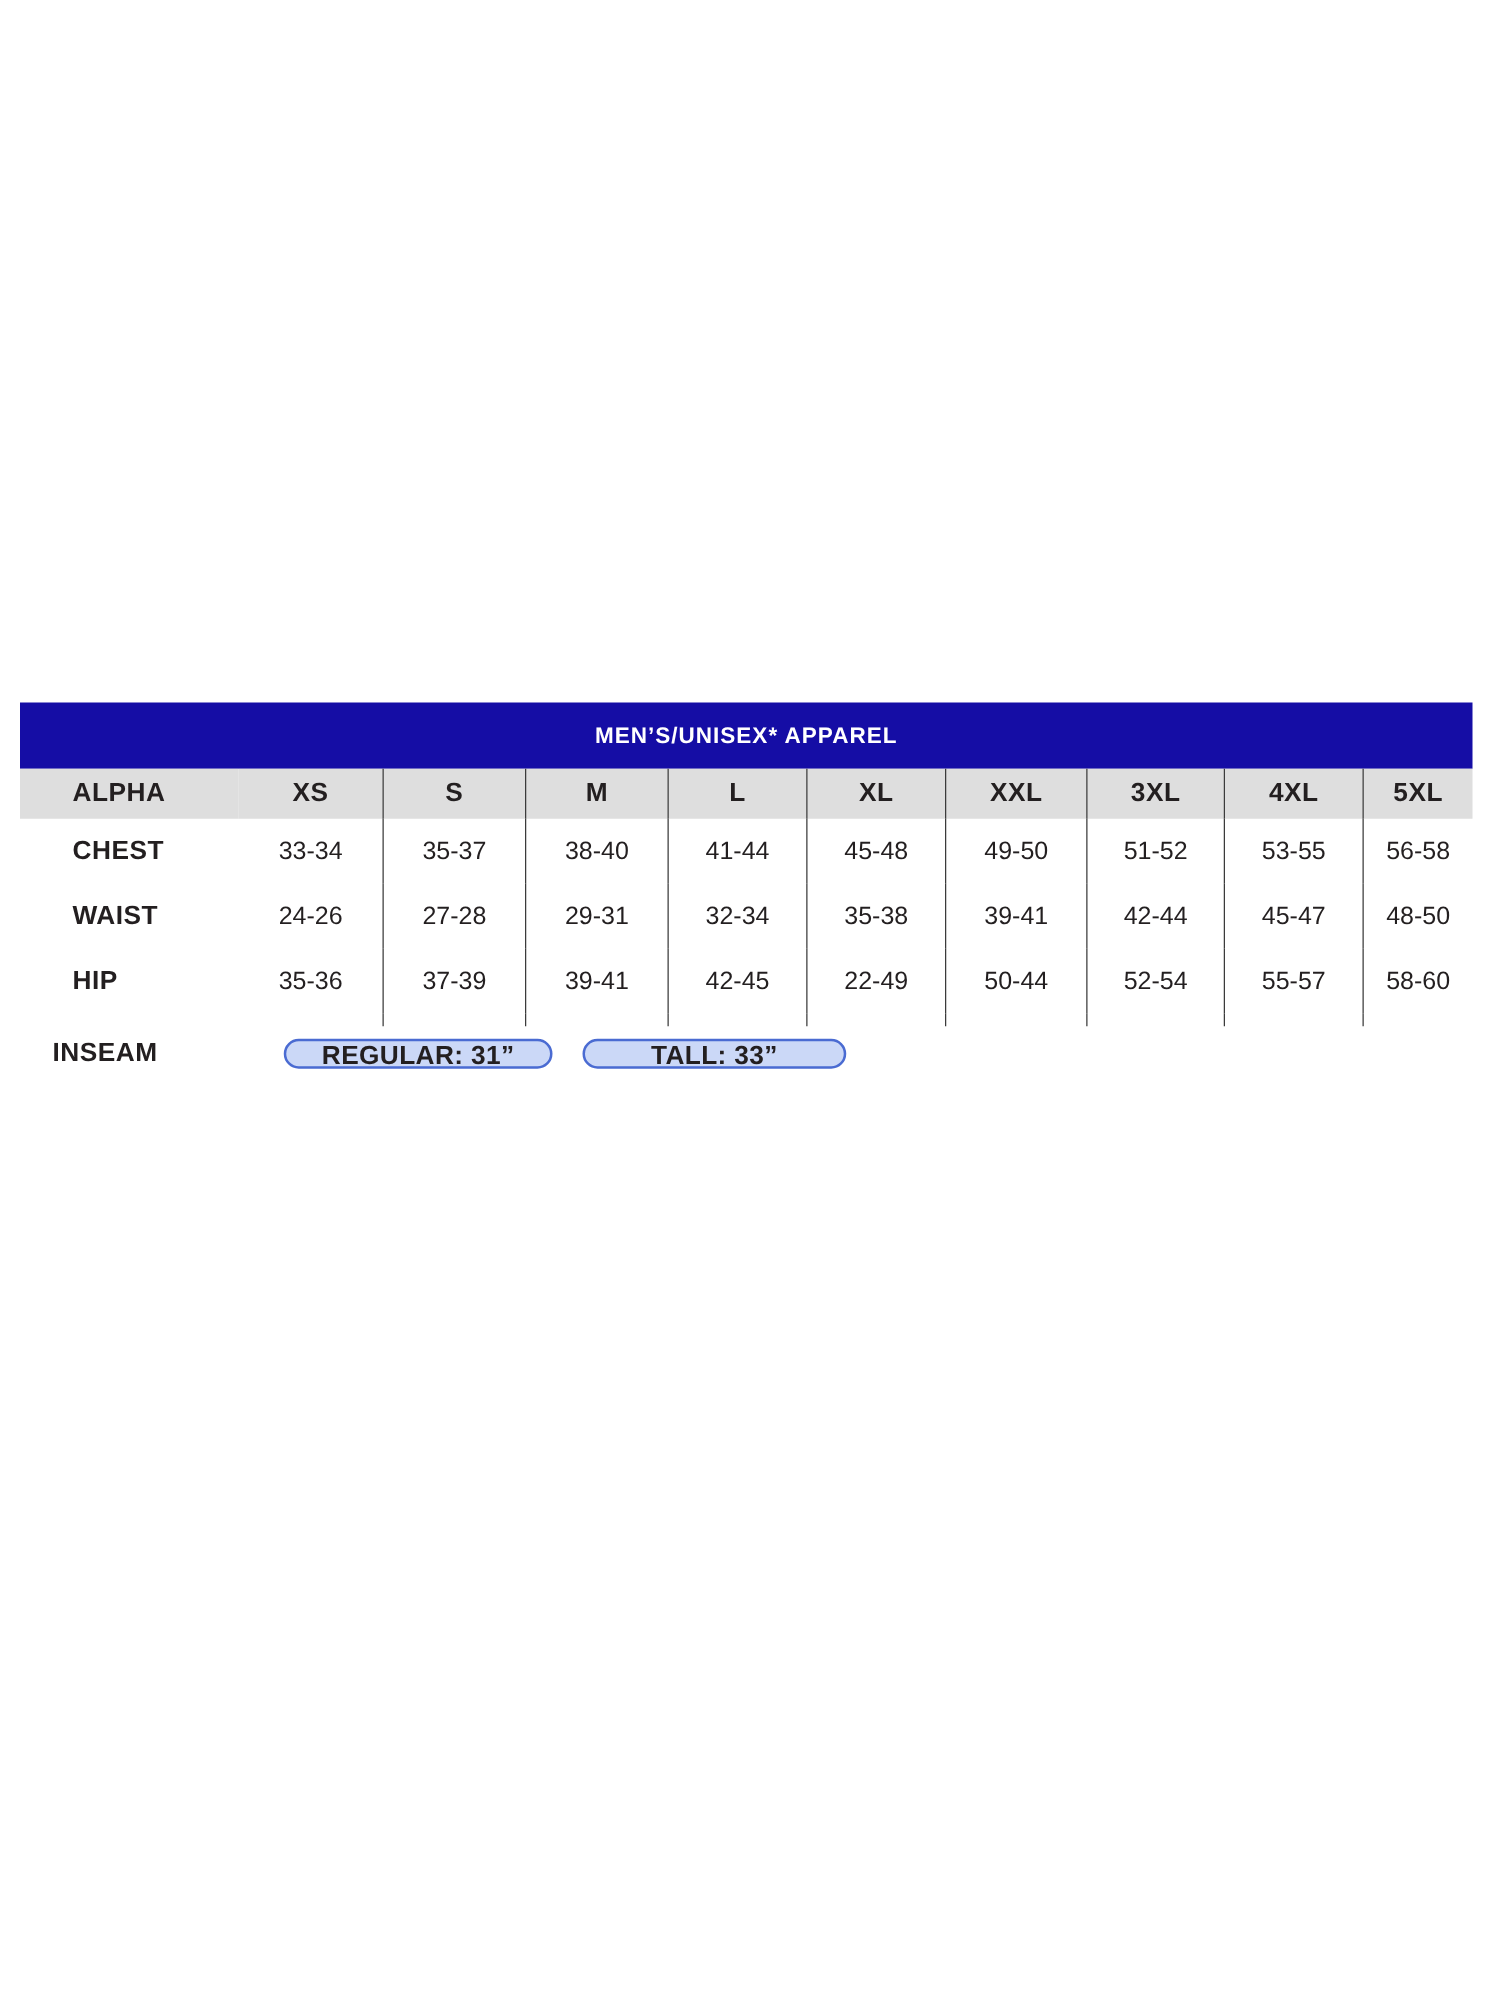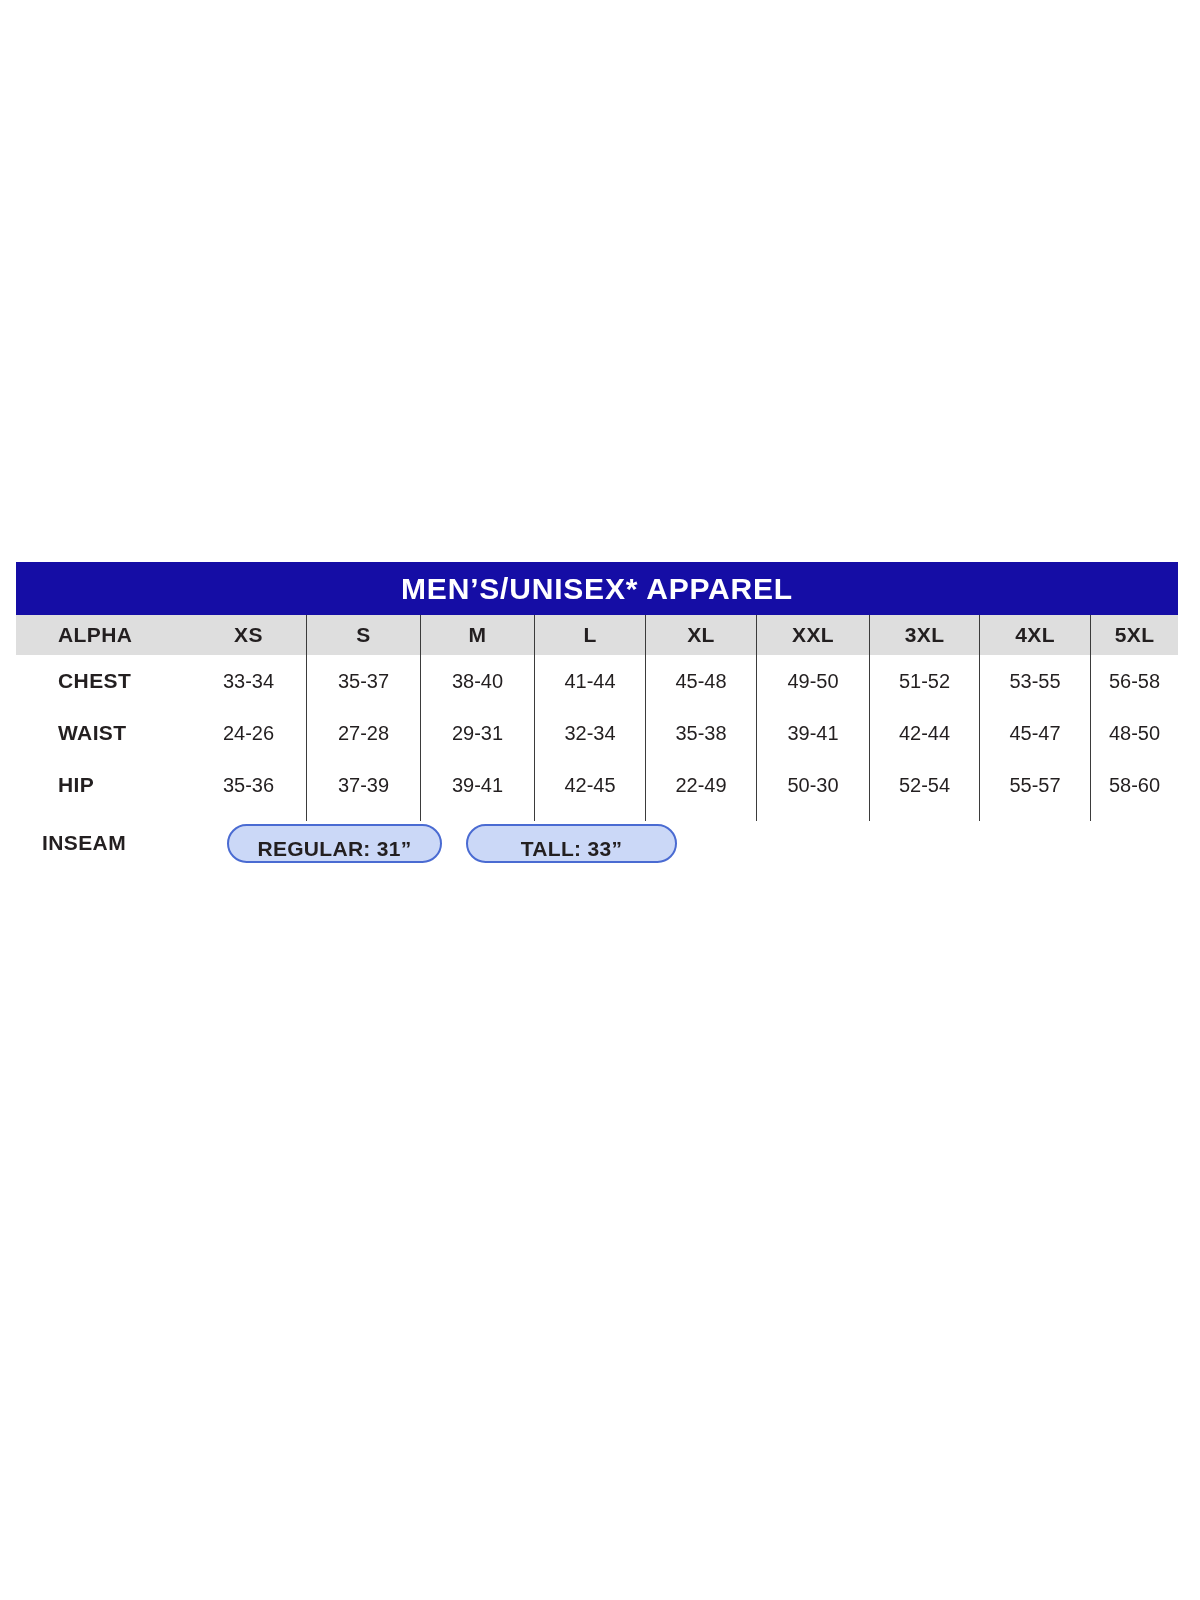--- a/index.html
+++ b/index.html
@@ -7,21 +7,21 @@
   body { font-family:"Liberation Sans","DejaVu Sans",sans-serif; color:#231f20; }
 
   .sheet { position:relative; width:1200px; height:1600px; background:#ffffff; overflow:hidden; }
 
   .table-wrap { position:absolute; left:16px; top:562px; width:1162px; }
 
   .title-bar {
     height:53px; line-height:53px;
     background:var(--header-bg,#150da5);
     color:var(--header-text,#ffffff);
-    text-align:center; font-weight:bold; font-size:30px; letter-spacing:0.8px;
+    text-align:center; font-weight:bold; font-size:18px; letter-spacing:0.8px;
   }
 
   .size-grid {
     display:grid;
     grid-template-columns:175px 115px 114px 114px 111px 111px 113px 110px 111px 88px;
     width:1162px;
   }
   .cell { text-align:center; white-space:nowrap; }
   .cell.lab { text-align:left; padding-left:42px; }
   .head {
@@ -31,24 +31,24 @@
   }
   .rowlab { height:52px; line-height:52px; font-weight:bold; font-size:21px; letter-spacing:0.4px; }
   .val { height:52px; line-height:52px; font-size:20px; }
   .sp { height:10px; }
   .vl { border-left:1px solid var(--divider,#3b3b3b); }
 
   .inseam-row { display:flex; align-items:center; height:44px;gap:36px; }
   .inseam-label { width:175px; padding-left:26px; font-weight:bold; font-size:21px; letter-spacing:0.4px; }
   .inseam-options { display:flex; gap:24px; }
   .pill {
-    height:39px; border-radius:999px;
+    height:24px; border-radius:999px;
     background:var(--pill-bg,#cbd8f7);
     border:2px solid var(--pill-border,#4a6bd2);
-    display:flex; align-items:flex-end; justify-content:center;
+    display:flex; align-items:flex-start; justify-content:center;
     font-weight:bold; font-size:21px; letter-spacing:0.3px; cursor:pointer;
   }
   .pill:nth-child(1){ width:215px; }
   .pill:nth-child(2){ width:211px; }
   .pill:nth-child(3){ width:215px; }
   .pill .sup { font-size:13px; vertical-align:super; position:relative; top:-7px; margin-left:1px; font-weight:bold; }
 
   .footnote {
     position:absolute; top:908px; right:38px;
     font-size:29px; color:#231f20; text-align:right;
@@ -93,21 +93,21 @@
         <div class="cell val vl">39-41</div>
         <div class="cell val vl">42-44</div>
         <div class="cell val vl">45-47</div>
         <div class="cell val vl">48-50</div>
         <div class="cell rowlab lab">HIP</div>
         <div class="cell val">35-36</div>
         <div class="cell val vl">37-39</div>
         <div class="cell val vl">39-41</div>
         <div class="cell val vl">42-45</div>
         <div class="cell val vl">22-49</div>
-        <div class="cell val vl">50-30</div>
+        <div class="cell val vl">50-44</div>
         <div class="cell val vl">52-54</div>
         <div class="cell val vl">55-57</div>
         <div class="cell val vl">58-60</div>
         <div class="cell sp"></div>
         <div class="cell sp"></div>
         <div class="cell sp vl"></div>
         <div class="cell sp vl"></div>
         <div class="cell sp vl"></div>
         <div class="cell sp vl"></div>
         <div class="cell sp vl"></div>

